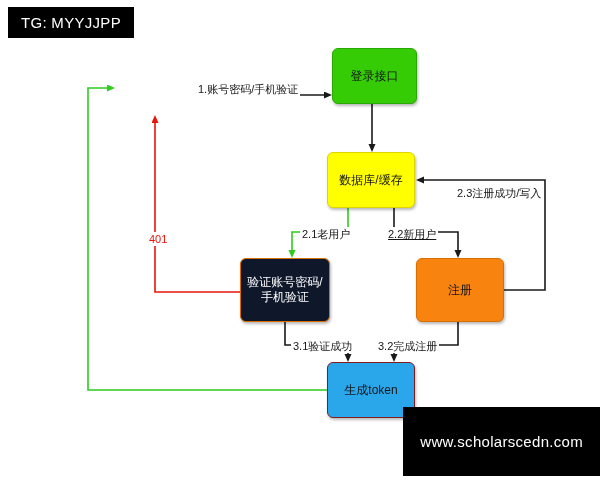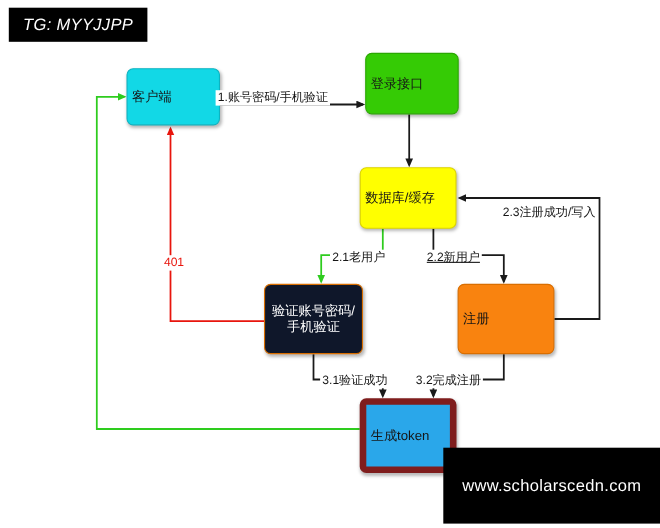--- a/index.html
+++ b/index.html
@@ -9,52 +9,52 @@
   }
   .stage{
     position:relative;
     width:600px;height:480px;
     background:#ffffff;
     overflow:hidden;
   }
   .edges{position:absolute;left:0;top:0;width:600px;height:480px;}
   .node{
     position:absolute;
-    display:flex;align-items:center;justify-content:flex-start;
+    display:flex;align-items:center;justify-content:center;
     text-align:center;
     border-radius:6px;
     font-size:12px;line-height:15px;
     color:#161616;
     box-shadow:1px 2px 3px rgba(0,0,0,0.28);
     box-sizing:border-box;
     padding:3px 4px;
   }
   .node-client  {left:115px;top:62px; width:85px;height:52px;background:#12d8e6;border:1px solid #0bb4c2;}
   .node-login   {left:332px;top:48px; width:85px;height:56px;background:#35cb05;border:1px solid #2aa802;}
   .node-database{left:327px;top:152px;width:88px;height:56px;background:#ffff00;border:1px solid #ddd400;}
   .node-verify  {left:240px;top:258px;width:90px;height:64px;background:#0f172a;border:1px solid #d96e00;color:#ffffff;}
   .node-register{left:416px;top:258px;width:88px;height:64px;background:#f9830f;border:1px solid #d96e00;}
-  .node-token   {left:327px;top:362px;width:88px;height:68px;background:#2aa7ea;border:6px solid #7f1d1d;}
+  .node-token   {left:327px;top:362px;width:88px;height:56px;background:#2aa7ea;border:1px solid #7f1d1d;}
   .elabel{
     position:absolute;
     background:#ffffff;
     color:#161616;
     font-size:11px;line-height:14px;
     padding:0 2px;
     white-space:nowrap;
   }
   .elabel.red{color:#e8150d;}
   .banner{
     position:absolute;
     background:#000000;
     color:#ffffff;
     font-size:15px;
     letter-spacing:0.3px;
   }
-  .banner-top{left:8px;top:7px;padding:7px 13px;font-style:italic;}
+  .banner-top{left:8px;top:7px;padding:7px 13px;}
   .banner-bottom{right:0;bottom:4px;padding:26px 17px;}
 </style>
 </head>
 <body>
 
 <div class="stage">
 
   <svg class="edges" width="600" height="480" viewBox="0 0 600 480">
     <defs>
       <marker id="ah-black" markerWidth="9" markerHeight="8" refX="6" refY="3.5" orient="auto" markerUnits="userSpaceOnUse">
@@ -72,23 +72,20 @@
     <path d="M372,104 L372,150" fill="none" stroke="#1a1a1a" stroke-width="1.6" marker-end="url(#ah-black)"></path>
     <path d="M348,208 L348,232 L292,232 L292,256" fill="none" stroke="#2ecc1e" stroke-width="1.6" marker-end="url(#ah-green)"></path>
     <path d="M394,208 L394,232 L458,232 L458,256" fill="none" stroke="#1a1a1a" stroke-width="1.6" marker-end="url(#ah-black)"></path>
     <path d="M504,290 L545,290 L545,180 L418,180" fill="none" stroke="#1a1a1a" stroke-width="1.6" marker-end="url(#ah-black)"></path>
     <path d="M240,292 L155,292 L155,117" fill="none" stroke="#e8150d" stroke-width="1.6" marker-end="url(#ah-red)"></path>
     <path d="M285,322 L285,345 L348,345 L348,360" fill="none" stroke="#1a1a1a" stroke-width="1.6" marker-end="url(#ah-black)"></path>
     <path d="M458,322 L458,345 L394,345 L394,360" fill="none" stroke="#1a1a1a" stroke-width="1.6" marker-end="url(#ah-black)"></path>
     <path d="M327,390 L88,390 L88,88 L113,88" fill="none" stroke="#2ecc1e" stroke-width="1.6" marker-end="url(#ah-green)"></path>
   </svg>
 
-  <div class="node node-client">
-    <span>客户端</span>
-  </div>
   <div class="node node-login">
     <span>登录接口</span>
   </div>
   <div class="node node-database">
     <span>数据库/缓存</span>
   </div>
   <div class="node node-verify">
     <span>验证账号密码/手机验证</span>
   </div>
   <div class="node node-register">

